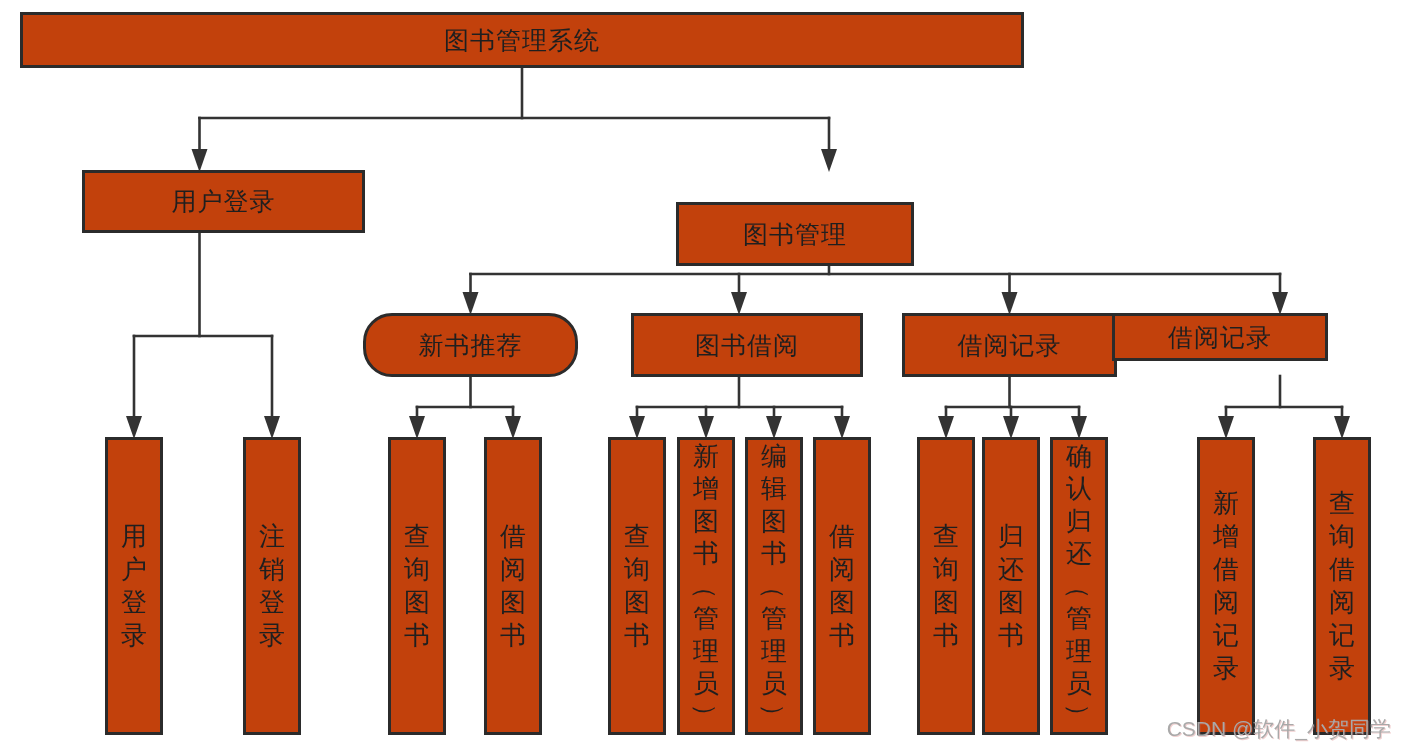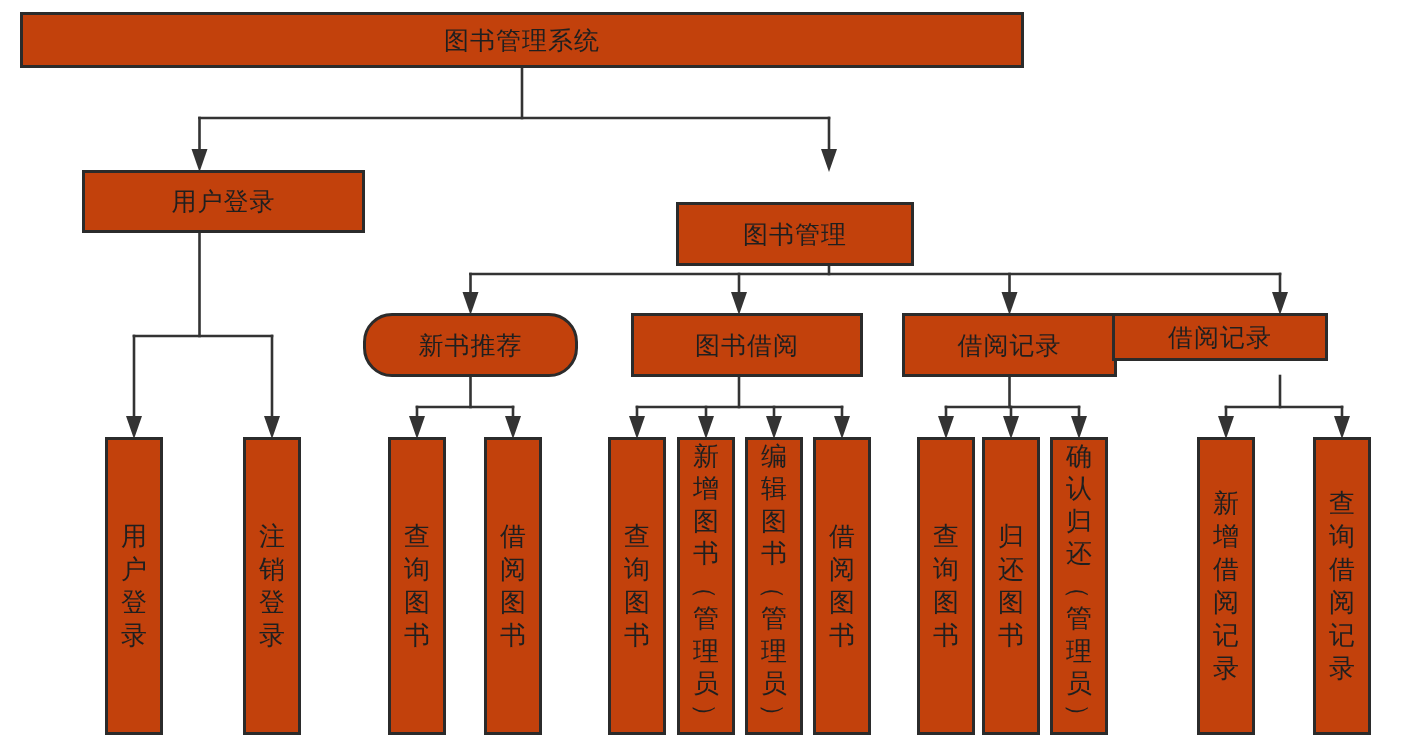--- a/index.html
+++ b/index.html
@@ -232,13 +232,14 @@
       </div>
       <div class="node vertical" style="left: 1313px; top: 437px; width: 58px; height: 298px;">
         <div class="vchar">查</div>
         <div class="vchar">询</div>
         <div class="vchar">借</div>
         <div class="vchar">阅</div>
         <div class="vchar">记</div>
         <div class="vchar">录</div>
       </div>
     </div>
+  <div class="watermark">CSDN @软件_小贺同学</div>
 </div>
 
 </body></html>

